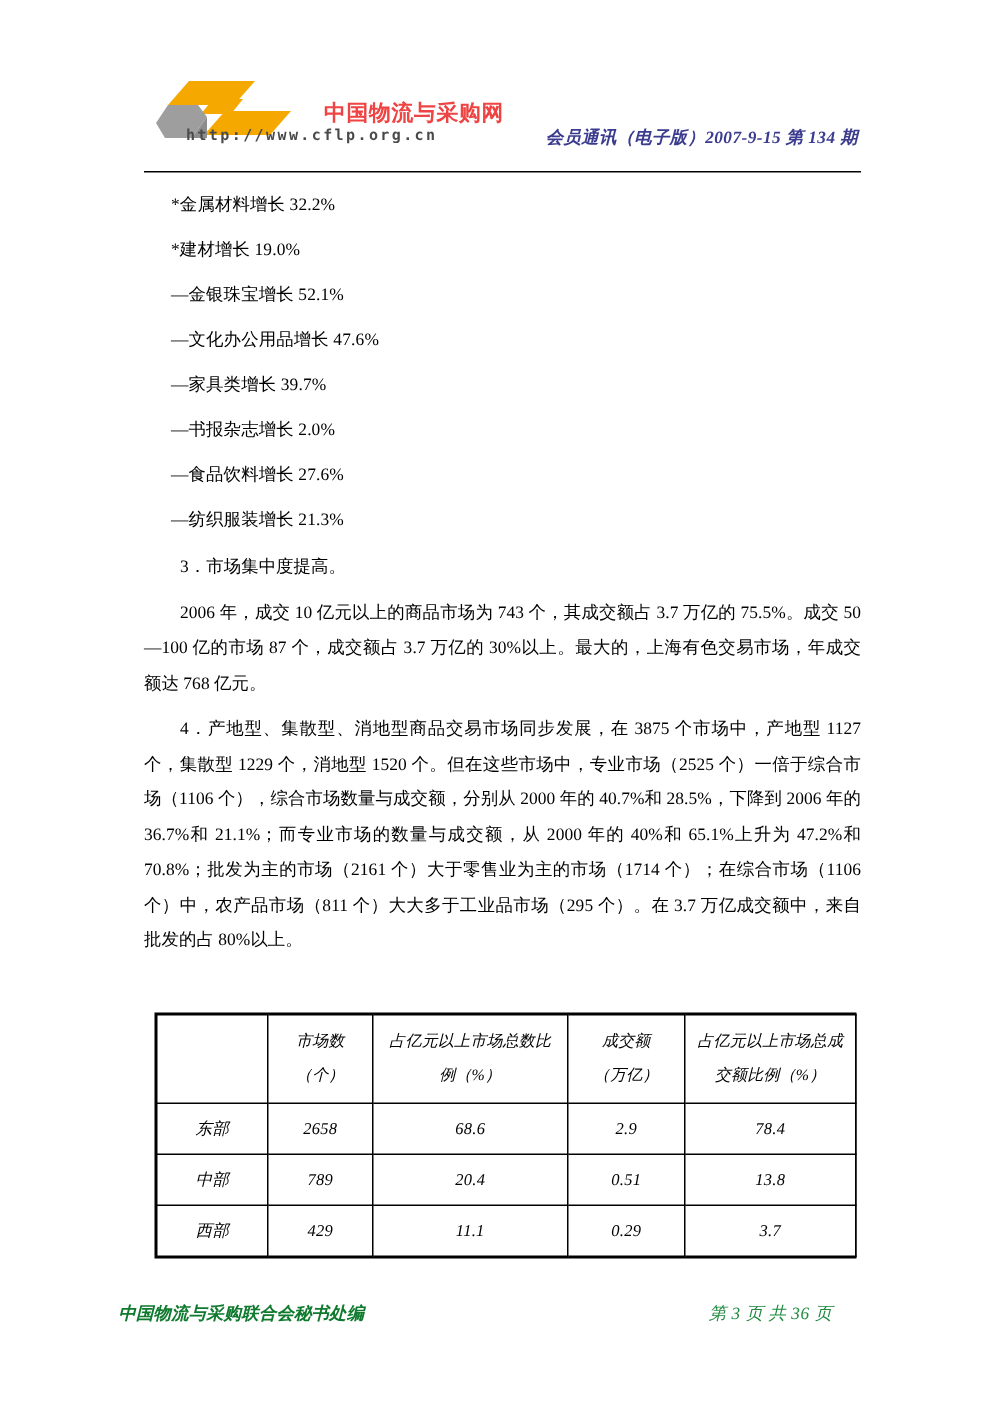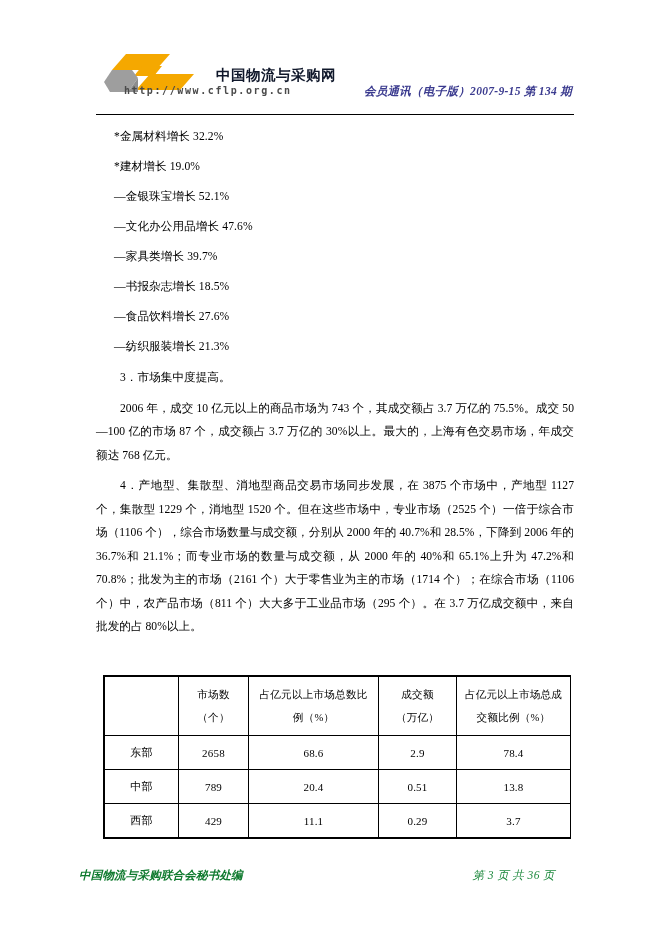--- a/index.html
+++ b/index.html
@@ -54,21 +54,21 @@
   .logo-mark svg { display: block; }
 
   .logo-cn {
     position: absolute;
     left: 112px;
     top: 14px;
     font-family: "DejaVu Sans", sans-serif;
     font-size: 14.5px;
     font-weight: bold;
     letter-spacing: 0.5px;
-    color: #0f172a;
+    color: #ef4444;
     white-space: nowrap;
   }
   .logo-url {
     position: absolute;
     left: 20px;
     top: 33px;
     font-family: "DejaVu Sans Mono", monospace;
     font-size: 10px;
     font-weight: bold;
     letter-spacing: 1.6px;
@@ -138,20 +138,21 @@
     table-layout: fixed;
   }
   table.data td {
     border: 0.8px solid #000000;
     text-align: center;
     vertical-align: middle;
     font-size: 11px;
     color: #000;
     padding: 0;
     letter-spacing: 0.2px;
+    font-style: italic;
   }
   table.data tr.head td {
     height: 58px;
     line-height: 23px;
     font-size: 10.6px;
   }
   table.data tr.body td {
     height: 33px;
   }
   table.data .hl2 { display: block; }
@@ -233,21 +234,21 @@
   </div>
   <div class="header-rule"></div>
 
   <div class="content">
 
     <div class="bullet-line">*金属材料增长 32.2%</div>
     <div class="bullet-line">*建材增长 19.0%</div>
     <div class="bullet-line">—金银珠宝增长 52.1%</div>
     <div class="bullet-line">—文化办公用品增长 47.6%</div>
     <div class="bullet-line">—家具类增长 39.7%</div>
-    <div class="bullet-line">—书报杂志增长 18.5%</div>
+    <div class="bullet-line">—书报杂志增长 2.0%</div>
     <div class="bullet-line">—食品饮料增长 27.6%</div>
     <div class="bullet-line">—纺织服装增长 21.3%</div>
 
     <div class="para tight">3．市场集中度提高。</div>
     <div class="para">2006 年，成交 10 亿元以上的商品市场为 743 个，其成交额占 3.7 万亿的 75.5%。成交 50—100 亿的市场 87 个，成交额占 3.7 万亿的 30%以上。最大的，上海有色交易市场，年成交额达 768 亿元。</div>
     <div class="para">4．产地型、集散型、消地型商品交易市场同步发展，在 3875 个市场中，产地型 1127 个，集散型 1229 个，消地型 1520 个。但在这些市场中，专业市场（2525 个）一倍于综合市场（1106 个），综合市场数量与成交额，分别从 2000 年的 40.7%和 28.5%，下降到 2006 年的 36.7%和 21.1%；而专业市场的数量与成交额，从 2000 年的 40%和 65.1%上升为 47.2%和 70.8%；批发为主的市场（2161 个）大于零售业为主的市场（1714 个）；在综合市场（1106 个）中，农产品市场（811 个）大大多于工业品市场（295 个）。在 3.7 万亿成交额中，来自批发的占 80%以上。</div>
 
   </div>
 
   <div class="table-wrap">

